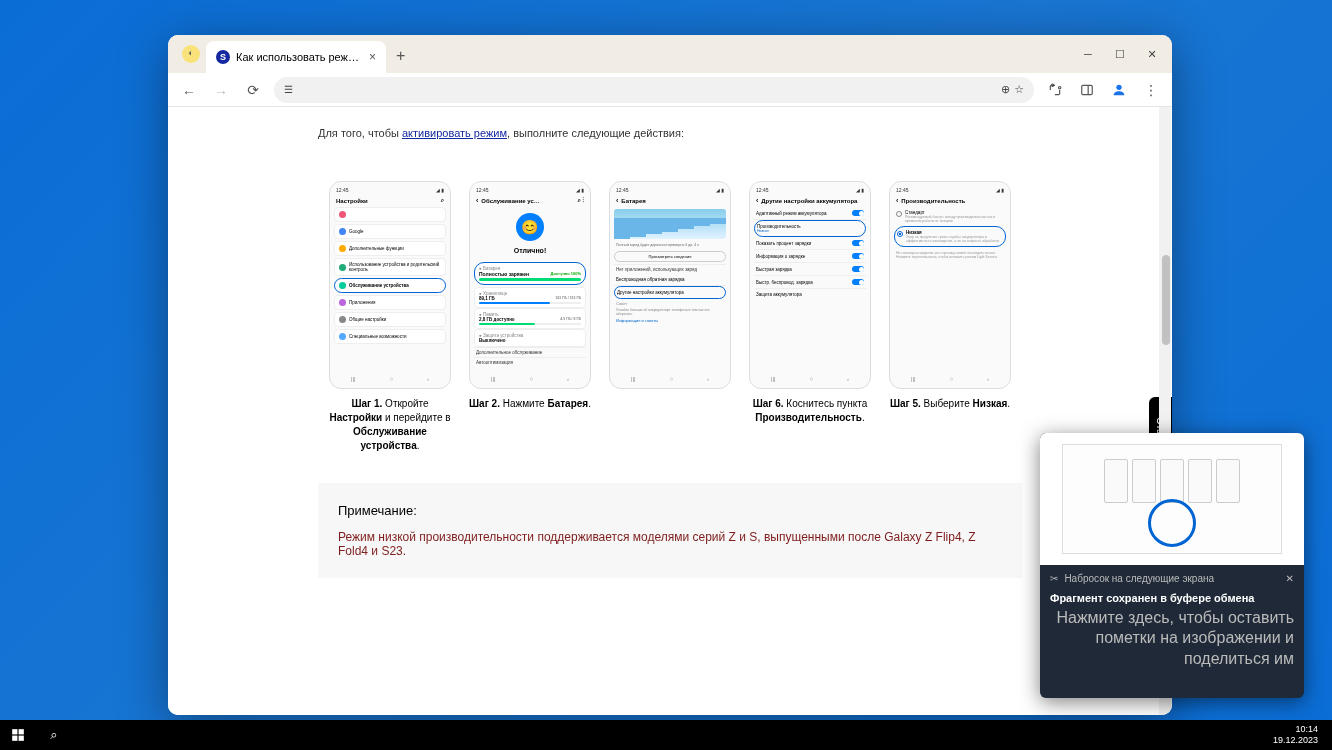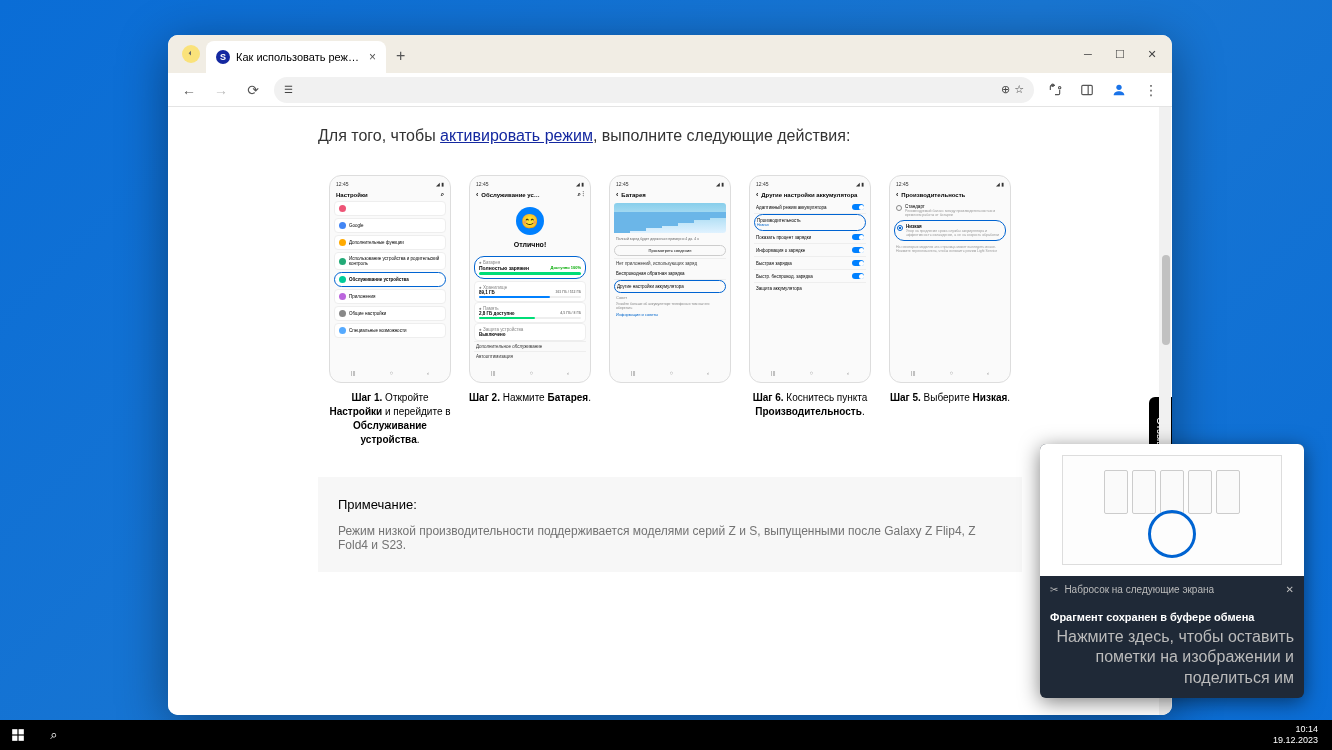--- a/index.html
+++ b/index.html
@@ -16,21 +16,21 @@
 .window-controls { position:absolute; right:6px; top:8px; display:flex; gap:4px; }
 .win-btn { width:28px; height:22px; display:flex; align-items:center; justify-content:center; font-size:11px; color:#444; }
 .addr-bar { height:34px; background:#fff; display:flex; align-items:center; padding:0 10px; gap:10px; border-bottom:1px solid #e4e4e4; }
 .nav-btn { width:22px; height:22px; display:flex; align-items:center; justify-content:center; color:#555; font-size:14px; }
 .url-field { flex:1; height:26px; background:#f1f1f1; border-radius:14px; display:flex; align-items:center; padding:0 10px; gap:8px; font-size:11px; color:#444; }
 .url-icons { display:flex; gap:4px; margin-left:auto; }
 .addr-icon { width:22px; height:22px; display:flex; align-items:center; justify-content:center; color:#555; font-size:14px; }
 .content { flex:1; overflow:auto; background:#fff; position:relative; }
 .page { padding:20px 150px 30px 150px; }
 .main-heading { font-size:24px; font-weight:700; color:#000; margin-bottom:12px; }
-.intro { font-size:16px; color:#333; margin-bottom:30px; }
+.intro { font-size:11px; color:#333; margin-bottom:42px; }
 .intro a { color:#1428a0; text-decoration:underline; }
 .steps-row { display:flex; gap:18px; justify-content:center; margin-bottom:30px; }
 .step { width:122px; display:flex; flex-direction:column; align-items:center; }
 .phone { width:122px; height:208px; border:1px solid #ddd; border-radius:12px; background:#fafafa; font-size:4.5px; padding:4px; display:flex; flex-direction:column; position:relative; overflow:hidden; }
 .phone-status { display:flex; justify-content:space-between; font-size:5px; color:#333; padding:1px 2px; }
 .phone-header { font-size:6px; font-weight:600; display:flex; align-items:center; gap:3px; padding:3px 2px; }
 .phone-back { font-size:7px; }
 .phone-list { flex:1; display:flex; flex-direction:column; gap:2px; }
 .phone-item { background:#fff; border-radius:4px; padding:3px 4px; font-size:4.5px; border:1px solid #eee; display:flex; align-items:center; gap:3px; }
 .phone-item.highlight { border:1.5px solid #0064d2; border-radius:10px; }
@@ -59,33 +59,33 @@
 .radio-row { display:flex; align-items:flex-start; gap:3px; padding:3px 2px; font-size:4.5px; }
 .radio-row.highlight-radio { border:1.5px solid #0064d2; border-radius:10px; }
 .radio { width:6px; height:6px; border:1px solid #888; border-radius:50%; flex-shrink:0; margin-top:1px; }
 .radio.sel { border-color:#0064d2; background:radial-gradient(circle,#0064d2 40%,transparent 45%); }
 .radio-text { flex:1; }
 .radio-text .sub { color:#999; font-size:3.5px; display:block; }
 .step-caption { margin-top:8px; font-size:10px; text-align:center; line-height:1.4; }
 .step-caption b { font-weight:700; }
 .note-box { background:#f7f7f7; padding:20px; margin-top:30px; }
 .note-title { font-weight:400; font-size:13px; margin-bottom:12px; }
-.note-text { font-size:12px; color:#737373; }
+.note-text { font-size:12px; color:#7f1d1d; }
 .feedback-tab { position:absolute; right:0; top:290px; background:#000; color:#fff; font-size:10px; padding:20px 6px; writing-mode:vertical-rl; border-radius:6px 0 0 6px; cursor:pointer; }
 .scrollbar-track { position:absolute; right:1px; top:72px; width:12px; bottom:0; background:#f1f1f1; }
 .scrollbar-thumb { position:absolute; right:2px; top:220px; width:8px; height:90px; background:#c1c1c1; border-radius:4px; }
 .notification { position:absolute; right:28px; bottom:52px; width:264px; background:#1f2937; border-radius:6px; box-shadow:0 4px 20px rgba(0,0,0,0.5); color:#e5e7eb; font-size:10px; overflow:hidden; }
 .notif-img { height:132px; background:#fff; position:relative; display:flex; align-items:center; justify-content:center; }
 .notif-preview { width:220px; height:110px; background:#fdfdfd; border:1px solid #ddd; font-size:3px; padding:4px; position:relative; }
 .notif-preview-row { display:flex; gap:4px; justify-content:center; margin-top:10px; }
 .mini-phone { width:24px; height:44px; border:0.5px solid #ccc; border-radius:2px; background:#fafafa; }
 .notif-circle { position:absolute; width:48px; height:48px; border:3px solid #0064d2; border-radius:50%; left:50%; bottom:6px; transform:translateX(-50%); }
 .notif-header { display:flex; align-items:center; gap:6px; padding:8px 10px; font-size:10px; color:#bbb; }
 .notif-close { margin-left:auto; cursor:pointer; }
-.notif-body { padding:0 10px 9px 10px;margin-top:8px; }
+.notif-body { padding:0 10px 28px 10px; }
 .notif-title { font-weight:600; color:#fff; font-size:11px; margin-bottom:4px; }
 .notif-text { font-size:16px; color:#bbb; line-height:1.3;text-align:right; }
 .taskbar { position:absolute; bottom:0; left:0; right:0; height:30px; background:#000; display:flex; align-items:center; }
 .tb-item { width:36px; height:30px; display:flex; align-items:center; justify-content:center; color:#fff; font-size:13px; }
 .tb-right { margin-left:auto; color:#fff; font-size:9px; text-align:right; padding-right:14px; line-height:1.2; }
 </style>
 </head>
 <body>
 
 <div class="browser-window">

